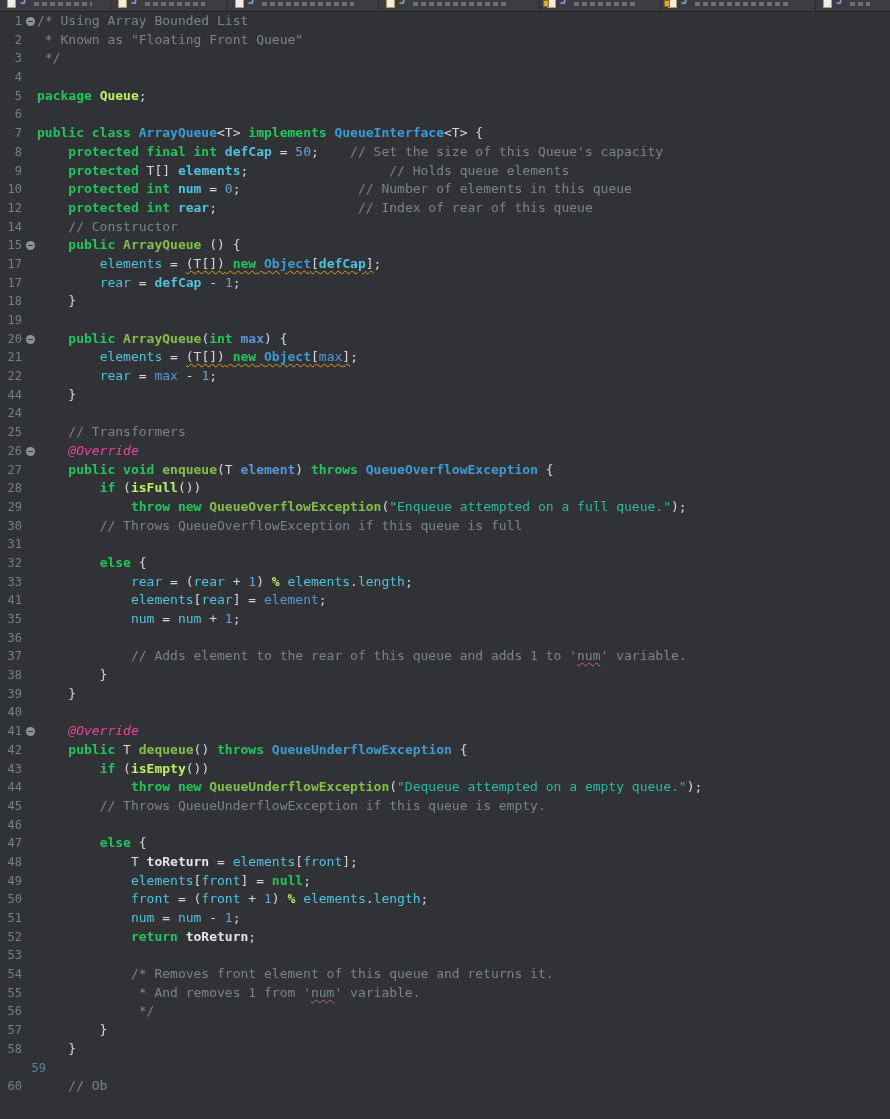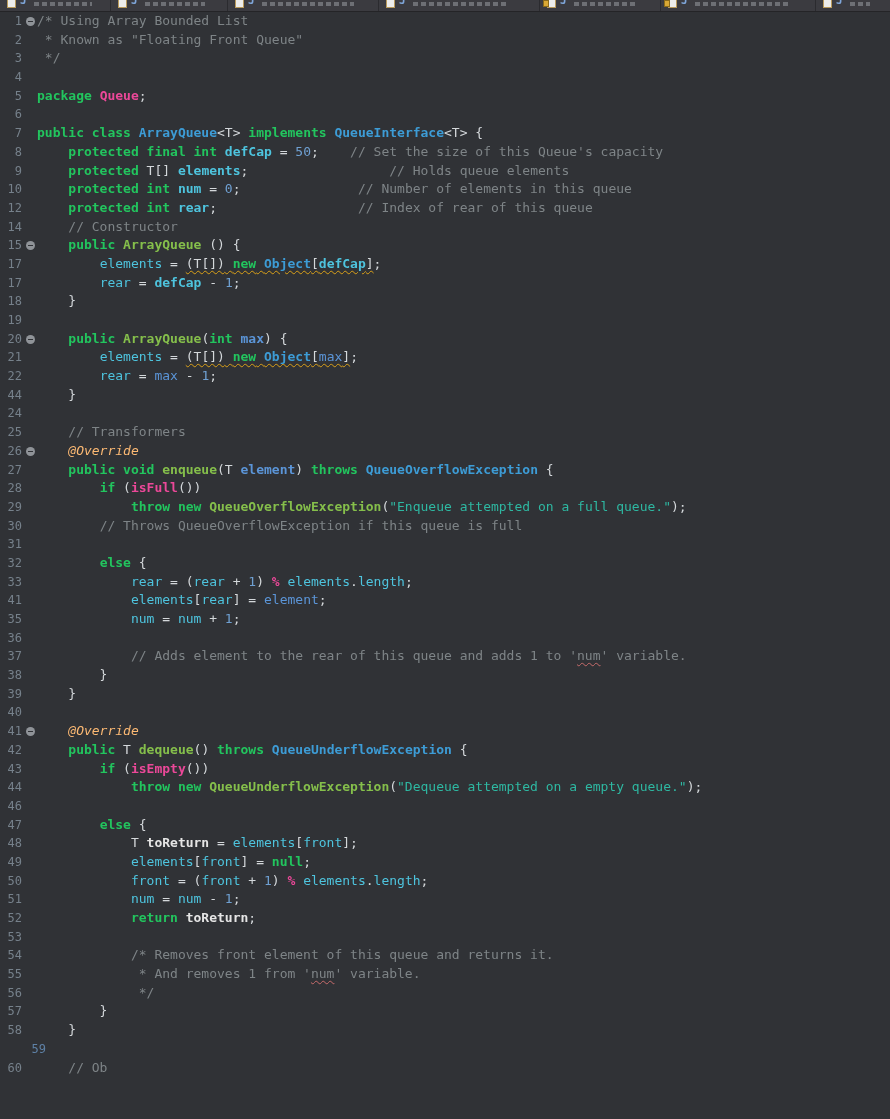--- a/index.html
+++ b/index.html
@@ -37,22 +37,22 @@
   .cm {color:#7e8487;}
   .ty {color:#3d9cd6;font-weight:bold;}
   .fld{color:#4ec4de;}
   .fldb{color:#4ec4de;font-weight:bold;}
   .mth{color:#85bf4b;font-weight:bold;}
   .str{color:#2eb8a2;}
   .num{color:#6fa0d2;}
   .prm{color:#5b95d8;}
   .prmb{color:#5b95d8;font-weight:bold;}
   .lcl{color:#e5e5e5;font-weight:bold;}
-  .ann{color:#fdba74;font-style:italic;}
-  .idb{color:#ec4899;font-weight:bold;margin-top:32px;}
+  .ann{color:#ec4899;font-style:italic;}
+  .idb{color:#bef264;font-weight:bold;margin-top:32px;}
 
   
   .u-w{text-decoration-line:underline;text-decoration-style:wavy;
        text-decoration-color:#d9a018;text-decoration-thickness:1px;text-underline-offset:2px;}
   .u-s{text-decoration-line:underline;text-decoration-style:wavy;
        text-decoration-color:#c66b6b;text-decoration-thickness:1px;text-underline-offset:2px;}
 </style>
 </head>
 <body>
 
@@ -301,20 +301,25 @@
         <span class="ln">43</span>
         <span class="fold"></span>
         <span class="codeln"><span class="pln">        </span><span class="kw">if</span><span class="pln"> (</span><span class="idb">isEmpty</span><span class="pln">())</span></span>
       </div>
       <div class="line">
         <span class="ln">44</span>
         <span class="fold"></span>
         <span class="codeln"><span class="pln">            </span><span class="kw">throw new </span><span class="mth">QueueUnderflowException</span><span class="pln">(</span><span class="str">"Dequeue attempted on a empty queue."</span><span class="pln">);</span></span>
       </div>
       <div class="line">
+        <span class="ln">45</span>
+        <span class="fold"></span>
+        <span class="codeln"><span class="pln">        </span><span class="cm">// Throws QueueUnderflowException if this queue is empty.</span></span>
+      </div>
+      <div class="line">
         <span class="ln">46</span>
         <span class="fold"></span>
         <span class="codeln"></span>
       </div>
       <div class="line">
         <span class="ln">47</span>
         <span class="fold"></span>
         <span class="codeln"><span class="pln">        </span><span class="kw">else</span><span class="pln"> {</span></span>
       </div>
       <div class="line">

